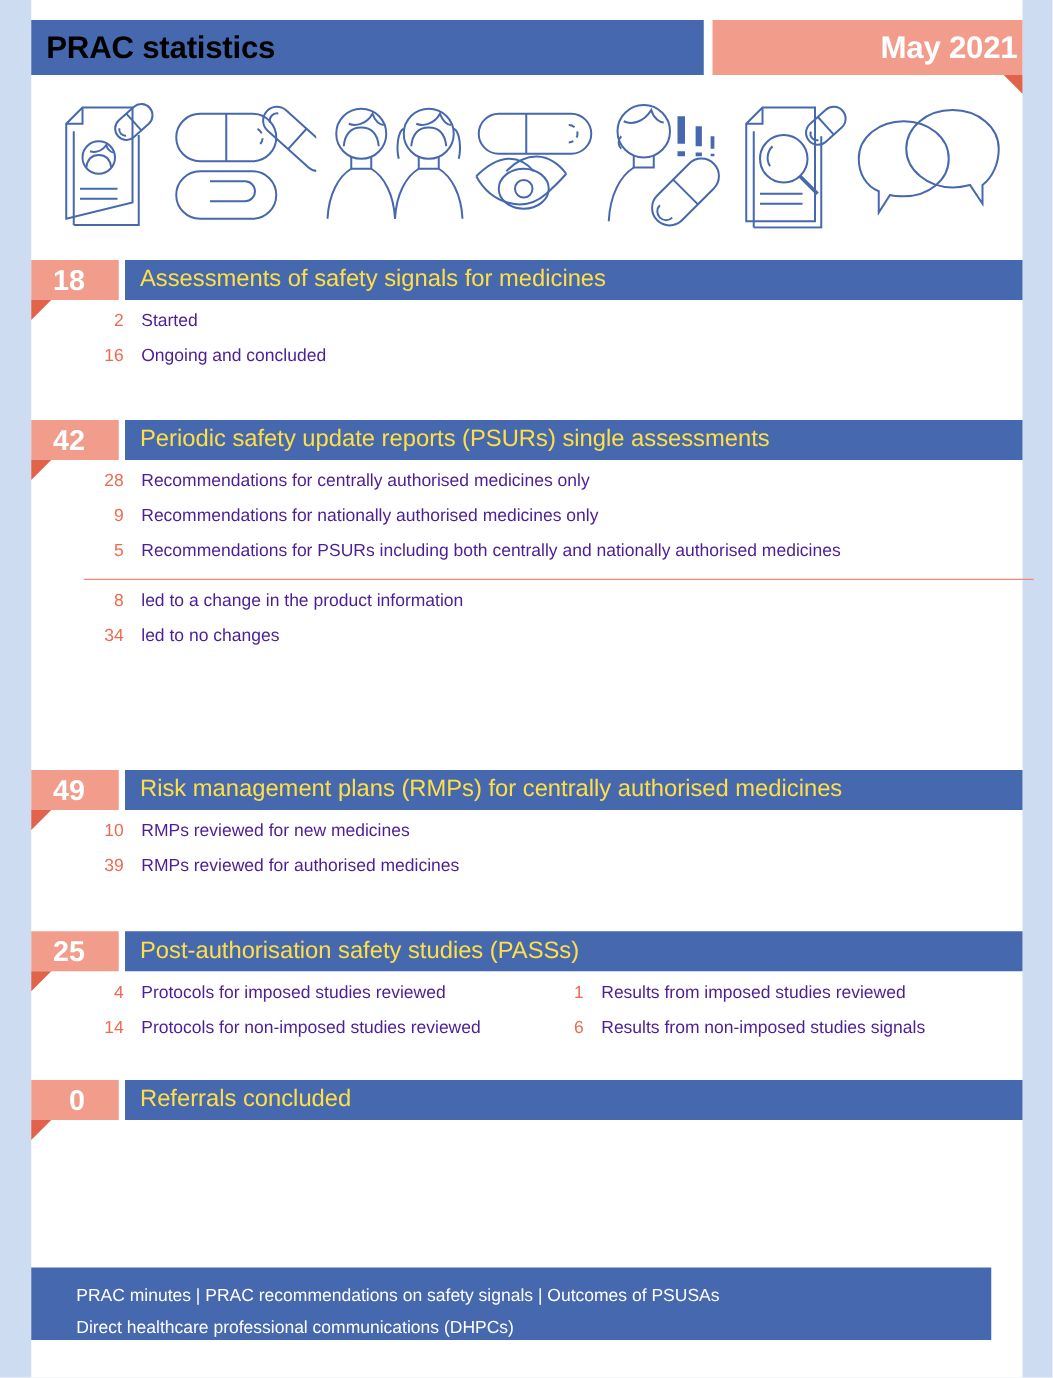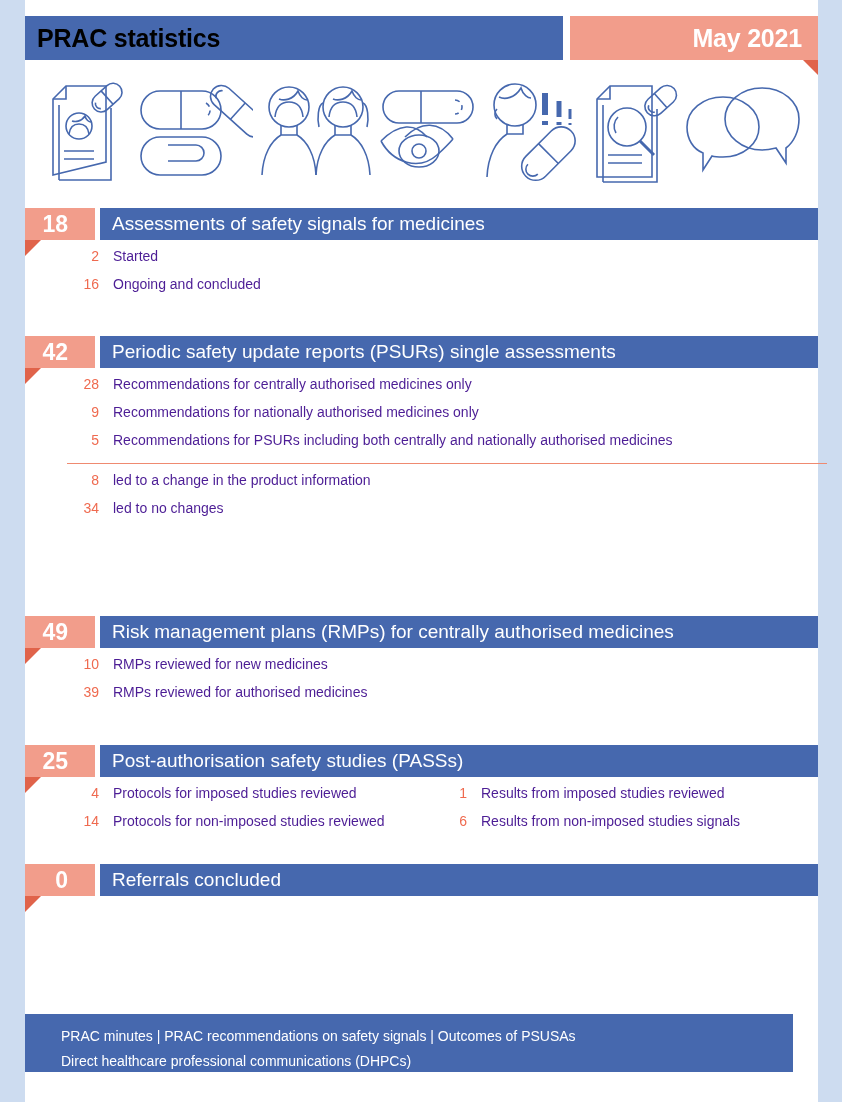--- a/index.html
+++ b/index.html
@@ -54,21 +54,21 @@
     background: #f29d8b;
     display: flex;
     align-items: center;
     justify-content: flex-end;
   }
   .header-date {
     color: #ffffff;
     font-size: 25px;
     font-weight: bold;
     letter-spacing: -0.2px;
-    padding-right: 16px;
+    padding-right: 4px;
   }
   .header-fold {
     position: absolute;
     left: 778px;
     top: 44px;
     width: 0; height: 0;
     border-top: 15px solid #e0634a;
     border-left: 15px solid transparent;
   }
 
@@ -116,21 +116,21 @@
 
   .bar {
     position: absolute;
     left: 75px; top: 0;
     width: 718px; height: 32px;
     background: #4668ae;
     display: flex;
     align-items: center;
   }
   .bar-title {
-    color: #ffffff;
+    color: #fde047;
     font-size: 19px;
     padding-left: 12px;
     white-space: nowrap;
   }
 
   .rows {
     position: absolute;
     left: 0;
     top: 40px;
     width: 793px;

